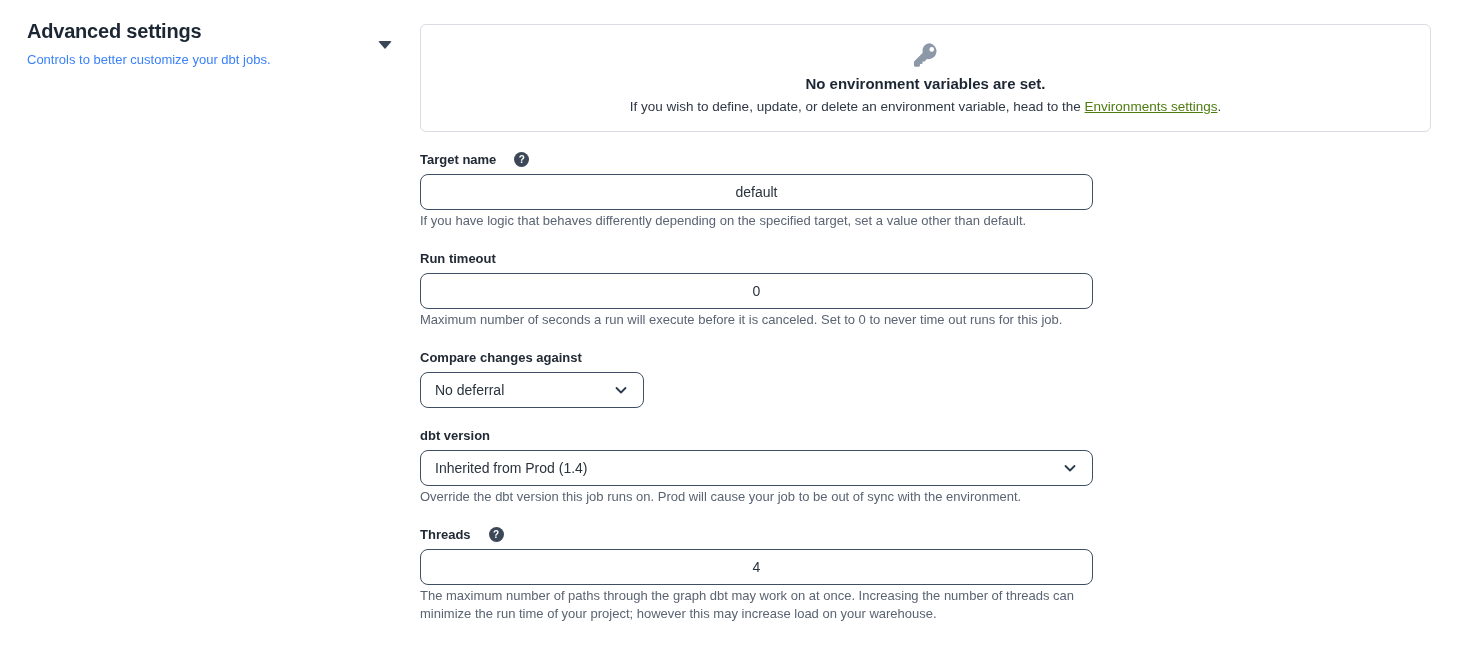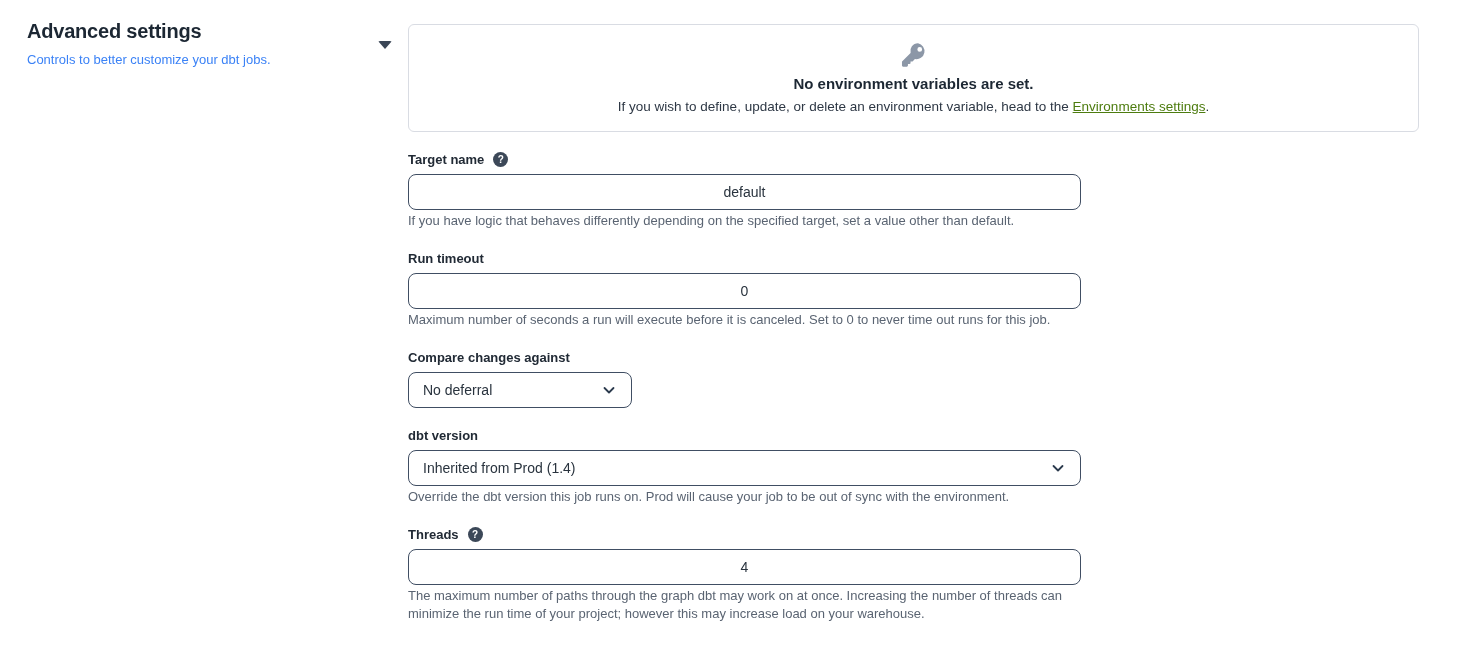--- a/index.html
+++ b/index.html
@@ -19,37 +19,37 @@
   .collapse-caret {
     position: absolute; left: 378px; top: 41px;
     width: 0; height: 0; cursor: pointer;
     border-left: 7px solid transparent;
     border-right: 7px solid transparent;
     border-top: 8px solid #3a4656;
     border-radius: 2px;
   }
 
   
-  .right-pane { position: absolute; left: 408px; top: 24px; width: 1011px; }
+  .right-pane { position: absolute; left: 420px; top: 24px; width: 1011px; }
 
   .env-banner {
     width: 1011px; min-height: 108px;
     border: 1px solid #d9dce3; border-radius: 6px;
     background: #ffffff;
     display: flex; flex-direction: column; align-items: center; justify-content: center;
     text-align: center; padding: 14px 20px;
   }
   .env-banner .key-icon { width: 26px; height: 26px; display: block; margin-bottom: 7px; }
   .env-banner-title { font-size: 15px; font-weight: 700; color: #1c2733; margin-bottom: 7px; }
   .env-banner-message { font-size: 13.5px; color: #2e3845; }
   .env-link { color: #4d7c0f; text-decoration: underline; cursor: pointer; }
 
   
   .field-group { margin-top: 20px; width: 673px; }
-  .field-label-row { display: flex; align-items: center; gap: 9px; margin-bottom: 7px; }
+  .field-label-row { display: flex; align-items: center; gap: 18px; margin-bottom: 7px; }
   .field-label { font-size: 13px; font-weight: 700; color: #212a35; }
   .help-icon {
     width: 15px; height: 15px; border-radius: 50%;
     background: #3c4858; color: #ffffff;
     font-size: 10px; font-weight: 700; line-height: 15px; text-align: center;
     display: inline-block; cursor: pointer; flex: 0 0 auto;
   }
   .text-input {
     width: 673px; height: 36px;
     border: 1px solid #404e63; border-radius: 8px;

